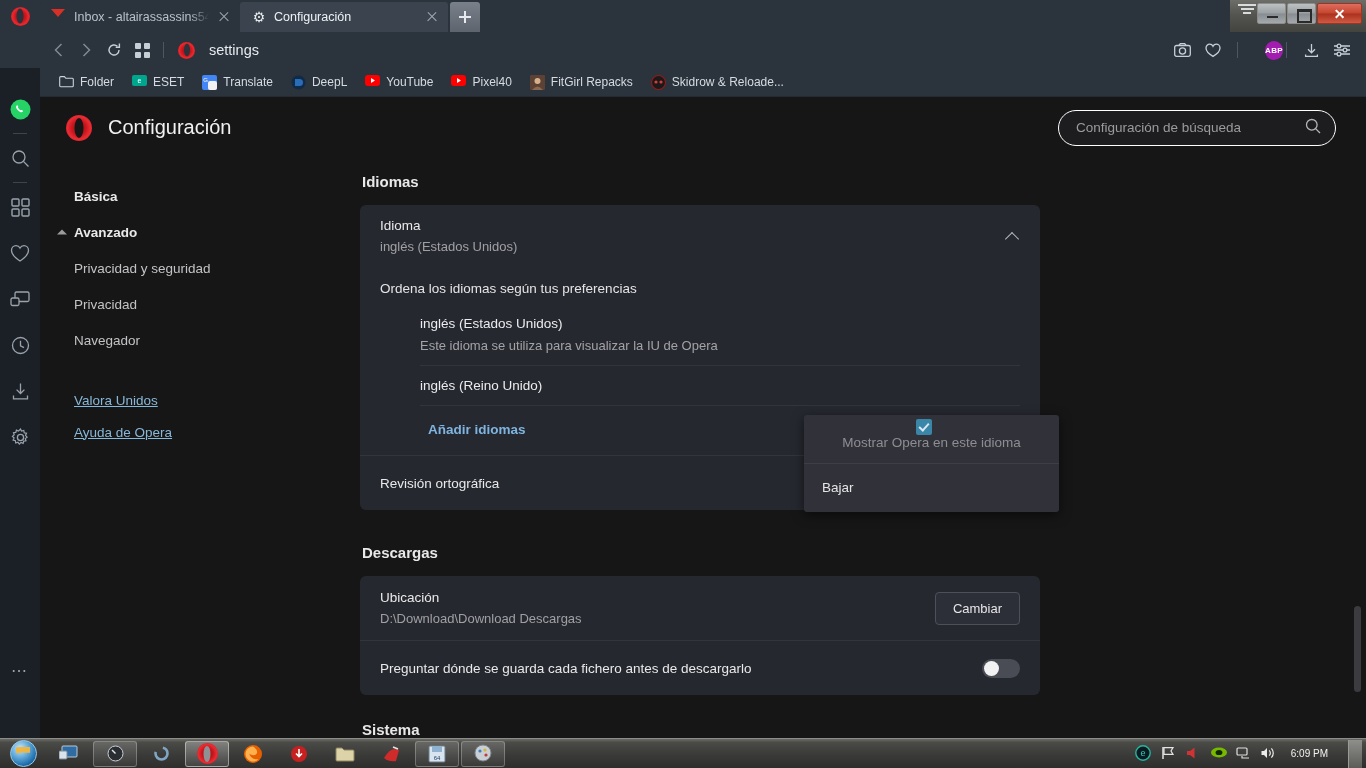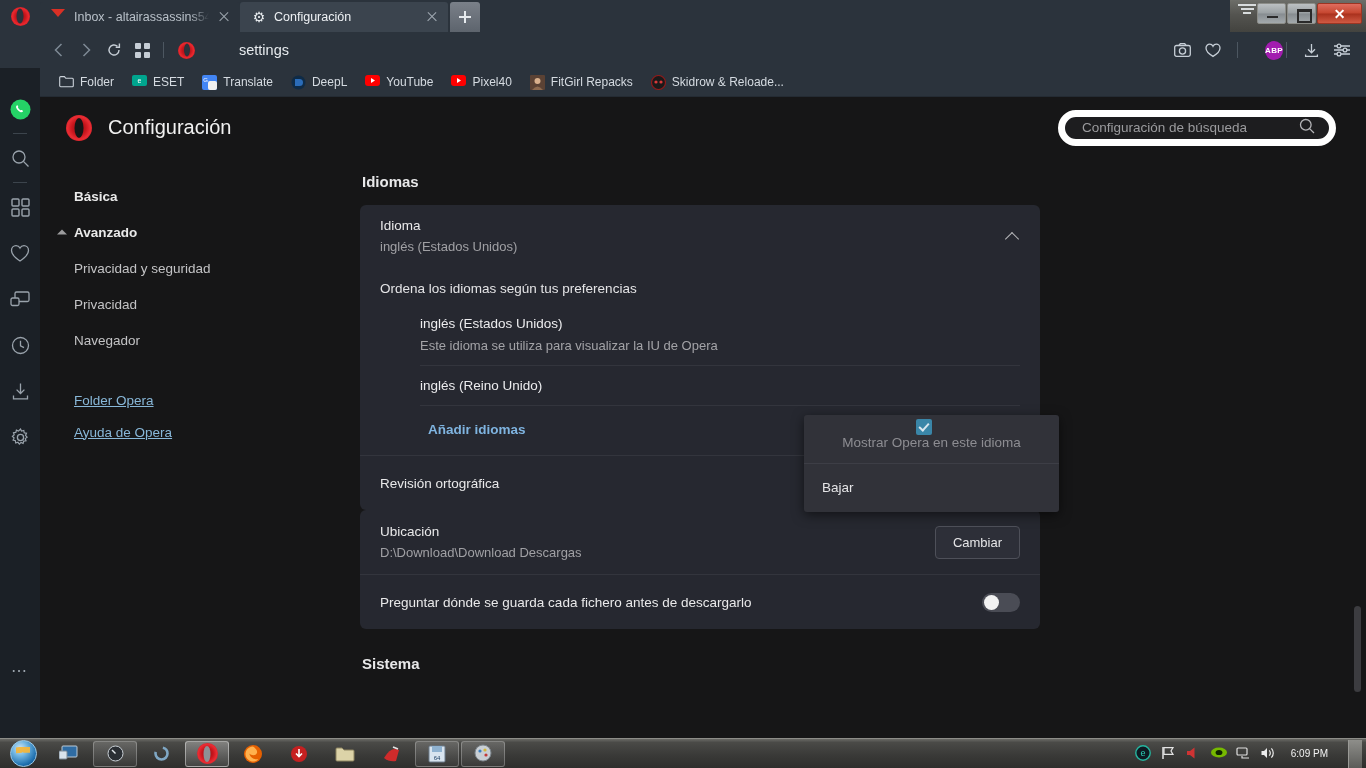--- a/index.html
+++ b/index.html
@@ -139,21 +139,21 @@
   .url-opera {
     width: 17px; height: 17px; border-radius: 50%; flex: 0 0 17px;
     background: radial-gradient(ellipse at 50% 50%, #8e0f14 0%, #c8161d 38%, #e8282e 60%, #b01219 100%);
     position: relative; margin-left: 7px;
   }
   .url-opera::after {
     content: ""; position: absolute; left: 50%; top: 50%; transform: translate(-50%,-50%);
     width: 6px; height: 13px; border-radius: 50%; background: #2b333c;
   }
   .url-text {
-    flex: 1 1 auto; color: #e7ebee; font-size: 14.5px; padding-left: 14px; margin-left: 30px;
+    flex: 1 1 auto; color: #e7ebee; font-size: 14.5px; padding-left: 14px;
   }
   .nav-right { display: flex; align-items: center; gap: 3px; }
   .abp-badge {
     width: 19px; height: 19px; border-radius: 50%; background: #a21caf;
     color: #fff; font-size: 8px; font-weight: bold; letter-spacing: .3px;
     display: flex; align-items: center; justify-content: center; margin-left: 24px;
   }
 
   
   .bookmarkbar {
@@ -198,21 +198,21 @@
     position: relative;
   }
   .sh-logo::after {
     content: ""; position: absolute; left: 50%; top: 50%; transform: translate(-50%,-50%);
     width: 9px; height: 20px; border-radius: 50%; background: #161617;
   }
   .sh-title { color: #f1f1f1; font-size: 20px; margin-left: 16px; }
   .search-wrap { margin-left: auto; position: relative; }
   .search-box {
     width: 278px; height: 36px; border-radius: 18px;
-    background: #1d1d1f; border: 7px solid #ffffff;
+    background: #1d1d1f; border: 1px solid #ffffff;
     display: flex; align-items: center; padding: 0 14px 0 17px;
   }
   .search-ph { flex: 1 1 auto; color: #9b9b9e; font-size: 13.5px; }
 
   
   .settings-body { display: flex; height: 580px; }
   .sidebar { width: 238px; flex: 0 0 238px; padding-top: 20px; }
   .side-item {
     height: 36px; display: flex; align-items: center;
     padding-left: 34px; font-size: 13.5px; color: #c8c8ca; position: relative;
@@ -637,21 +637,21 @@
           <span>Privacidad y seguridad</span>
         </div>
         <div class="side-item sub">
           <span>Privacidad</span>
         </div>
         <div class="side-item sub">
           <span>Navegador</span>
         </div>
         <div class="side-divider-space"></div>
         <div class="side-link">
-          <span>Folder Opera</span>
+          <span>Valora Unidos</span>
         </div>
         <div class="side-link">
           <span>Ayuda de Opera</span>
         </div>
       </div>
 
       <div class="content">
 
         <div class="sec-title">Idiomas</div>
 
@@ -682,20 +682,21 @@
           <div class="card-sep"></div>
 
           <div class="card-row">
             <div class="row-main row-label">Revisión ortográfica</div>
             <div class="toggle">
               <span class="knob"></span>
             </div>
           </div>
         </div>
 
+        <div class="sec-title" style="margin-top:34px">Descargas</div>
 
         <div class="card">
           <div class="card-row" style="min-height:64px">
             <div class="row-main">
               <div class="row-label">Ubicación</div>
               <div class="row-sub">D:\Download\Download Descargas</div>
             </div>
             <button class="btn-outline">Cambiar</button>
           </div>
           <div class="card-sep"></div>

